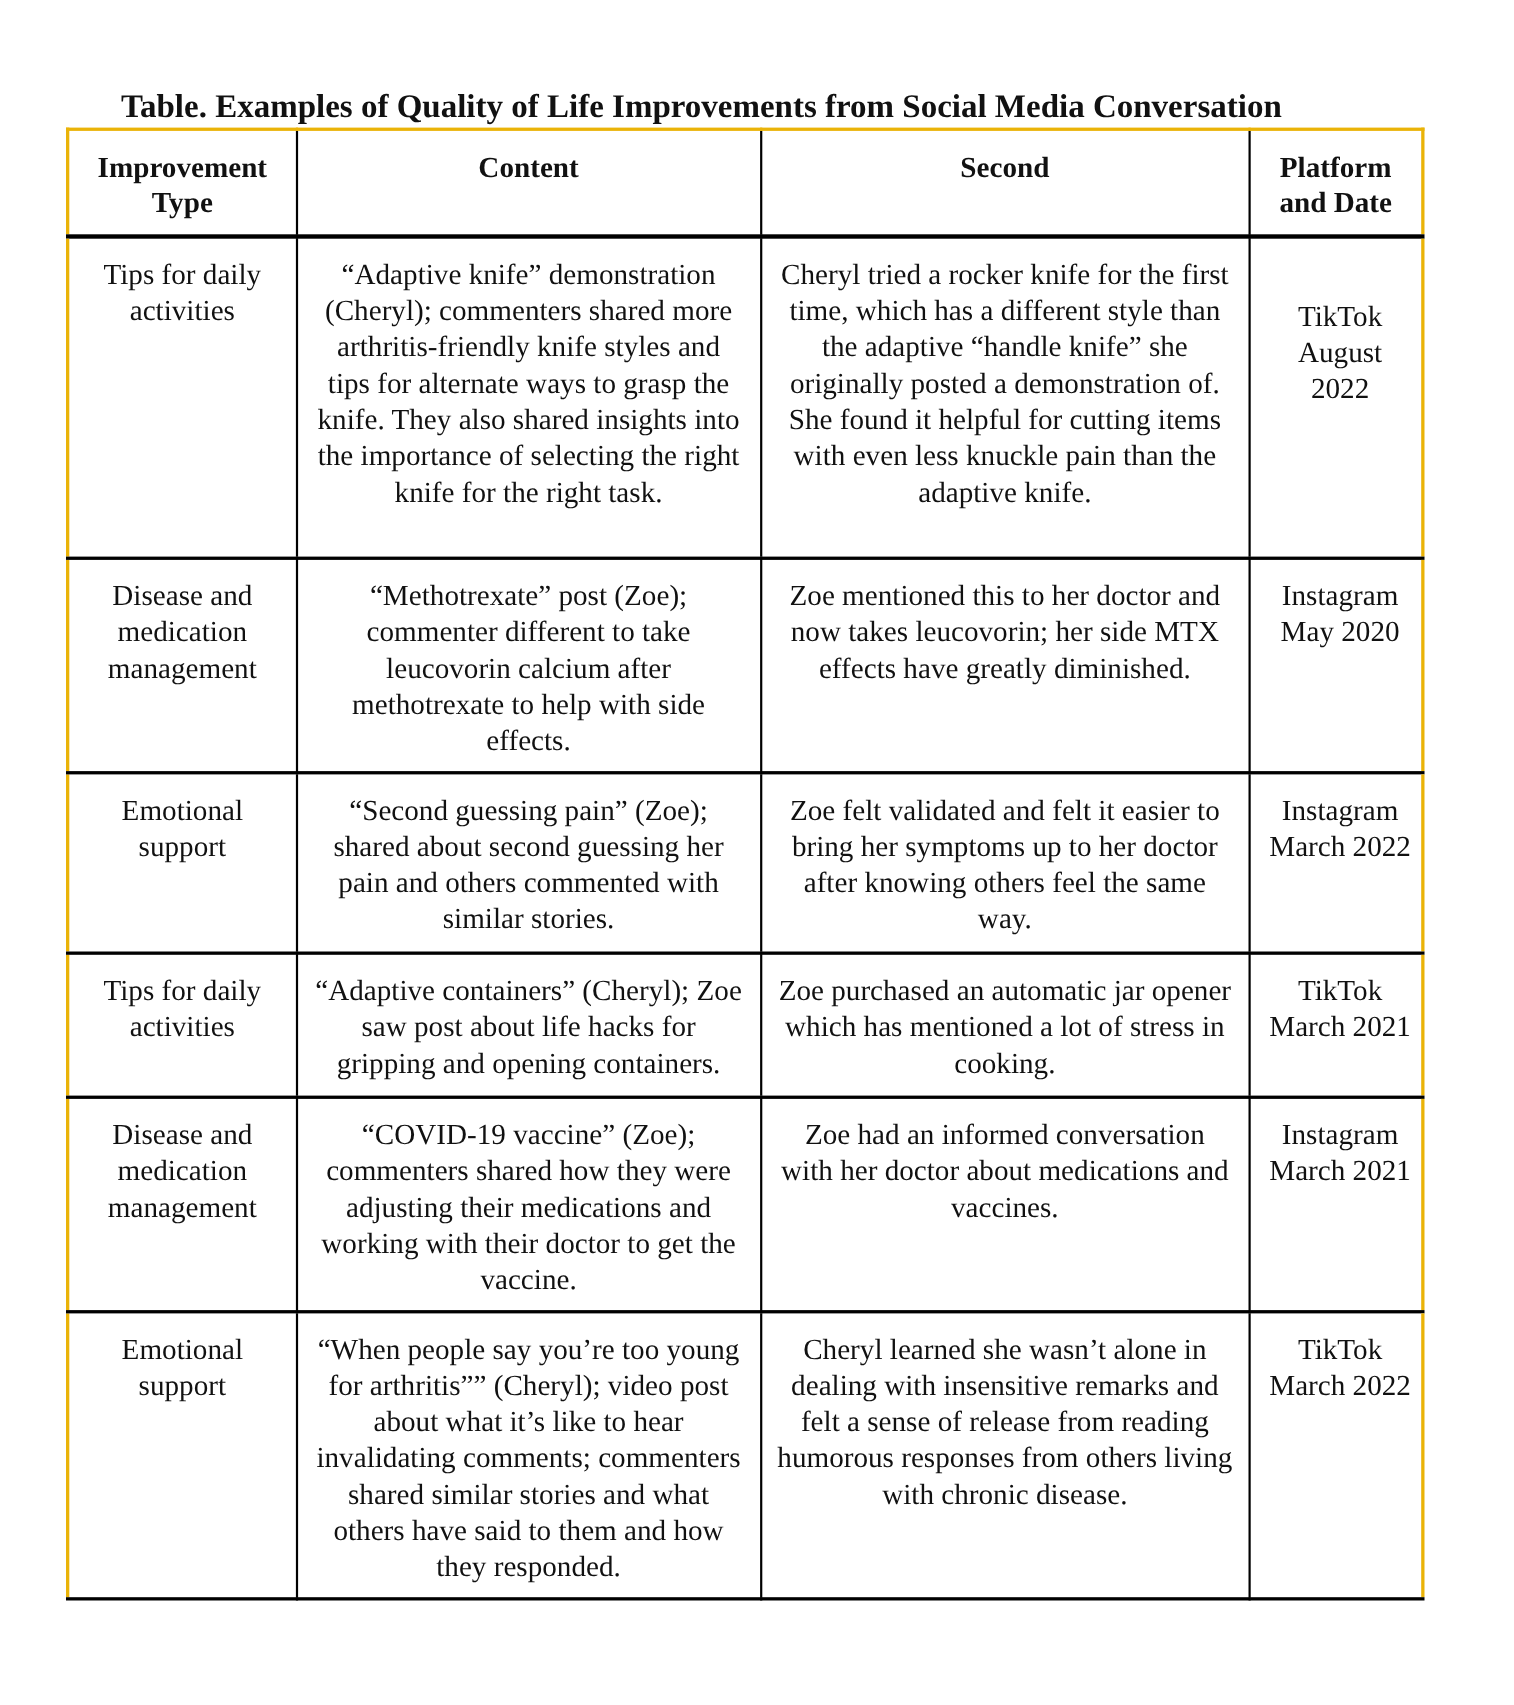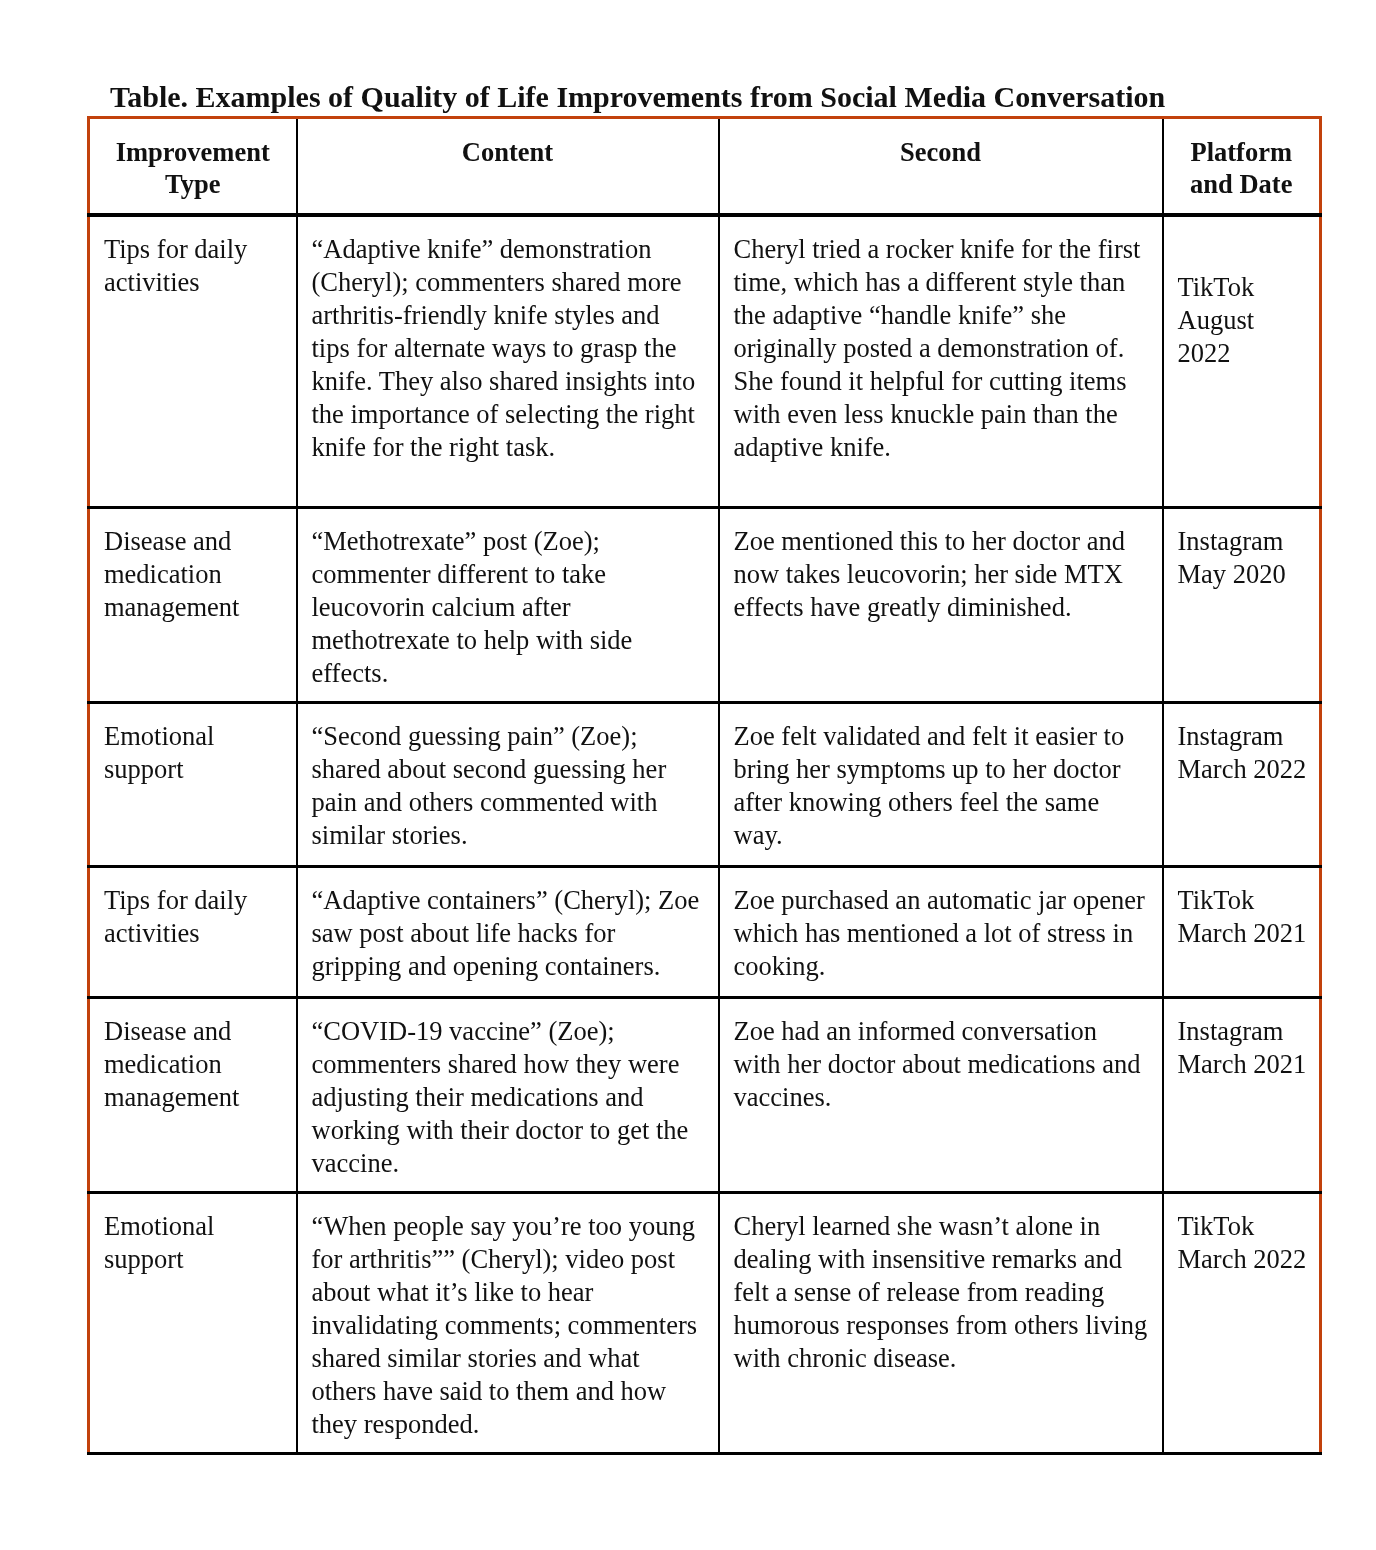--- a/index.html
+++ b/index.html
@@ -18,37 +18,37 @@
       position: absolute;
       left: 110px;
       top: 80px;
       font-size: 30px;
       font-weight: bold;
       letter-spacing: 0;
       white-space: nowrap;
     }
     table.qol {
       position: absolute;
-      left: 87px;
+      left: 60px;
       top: 116px;
       width: 1232px;
       border-collapse: collapse;
       table-layout: fixed;
-      border: 3px solid #c2410c;
+      border: 3px solid #eab308;
     }
     table.qol col.c1 { width: 208px; }
     table.qol col.c2 { width: 422px; }
     table.qol col.c3 { width: 444px; }
     table.qol col.c4 { width: 158px; }
     table.qol th, table.qol td {
       border: 2px solid #000;
       vertical-align: top;
       font-size: 26.5px;
       line-height: 33px;
-      text-align: left;
+      text-align: center;
       padding: 0 14px;
     }
     table.qol thead tr { border-bottom: 4px solid #000; }
     table.qol tbody tr { border-bottom: 3px solid #000; }
     table.qol th {
       font-weight: bold;
       text-align: center;
       padding-top: 17px;
       height: 77px;
       line-height: 32px;

